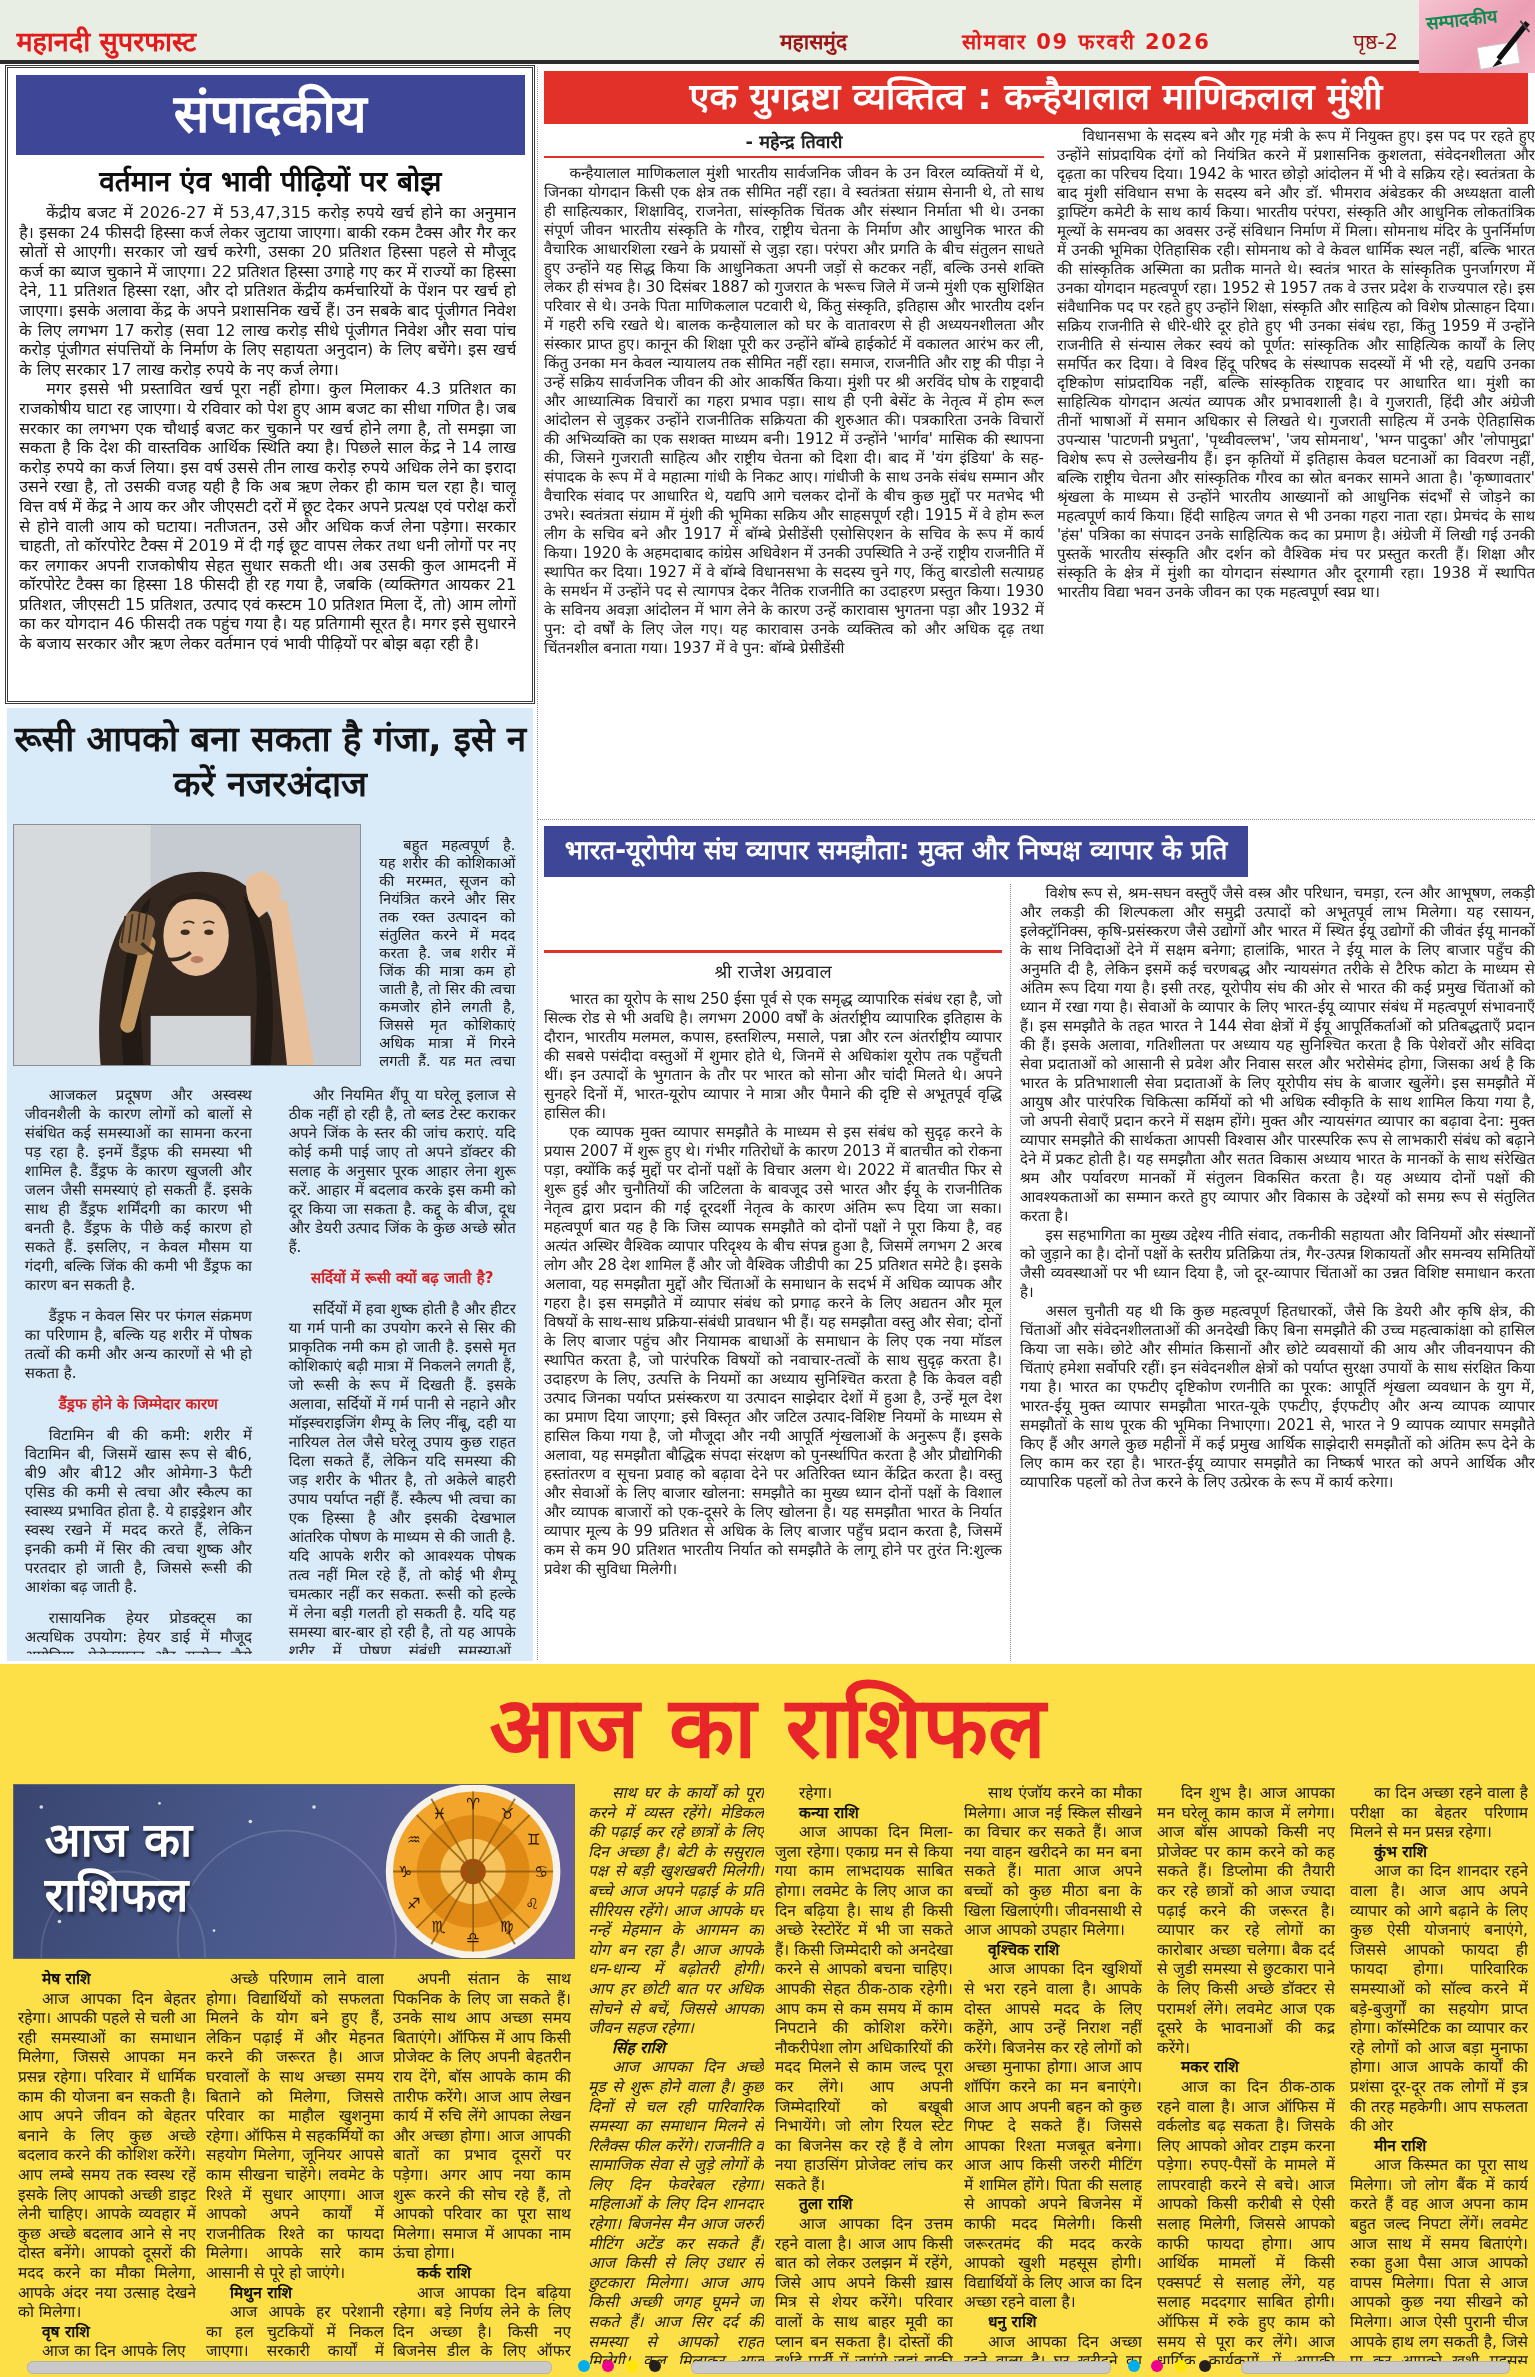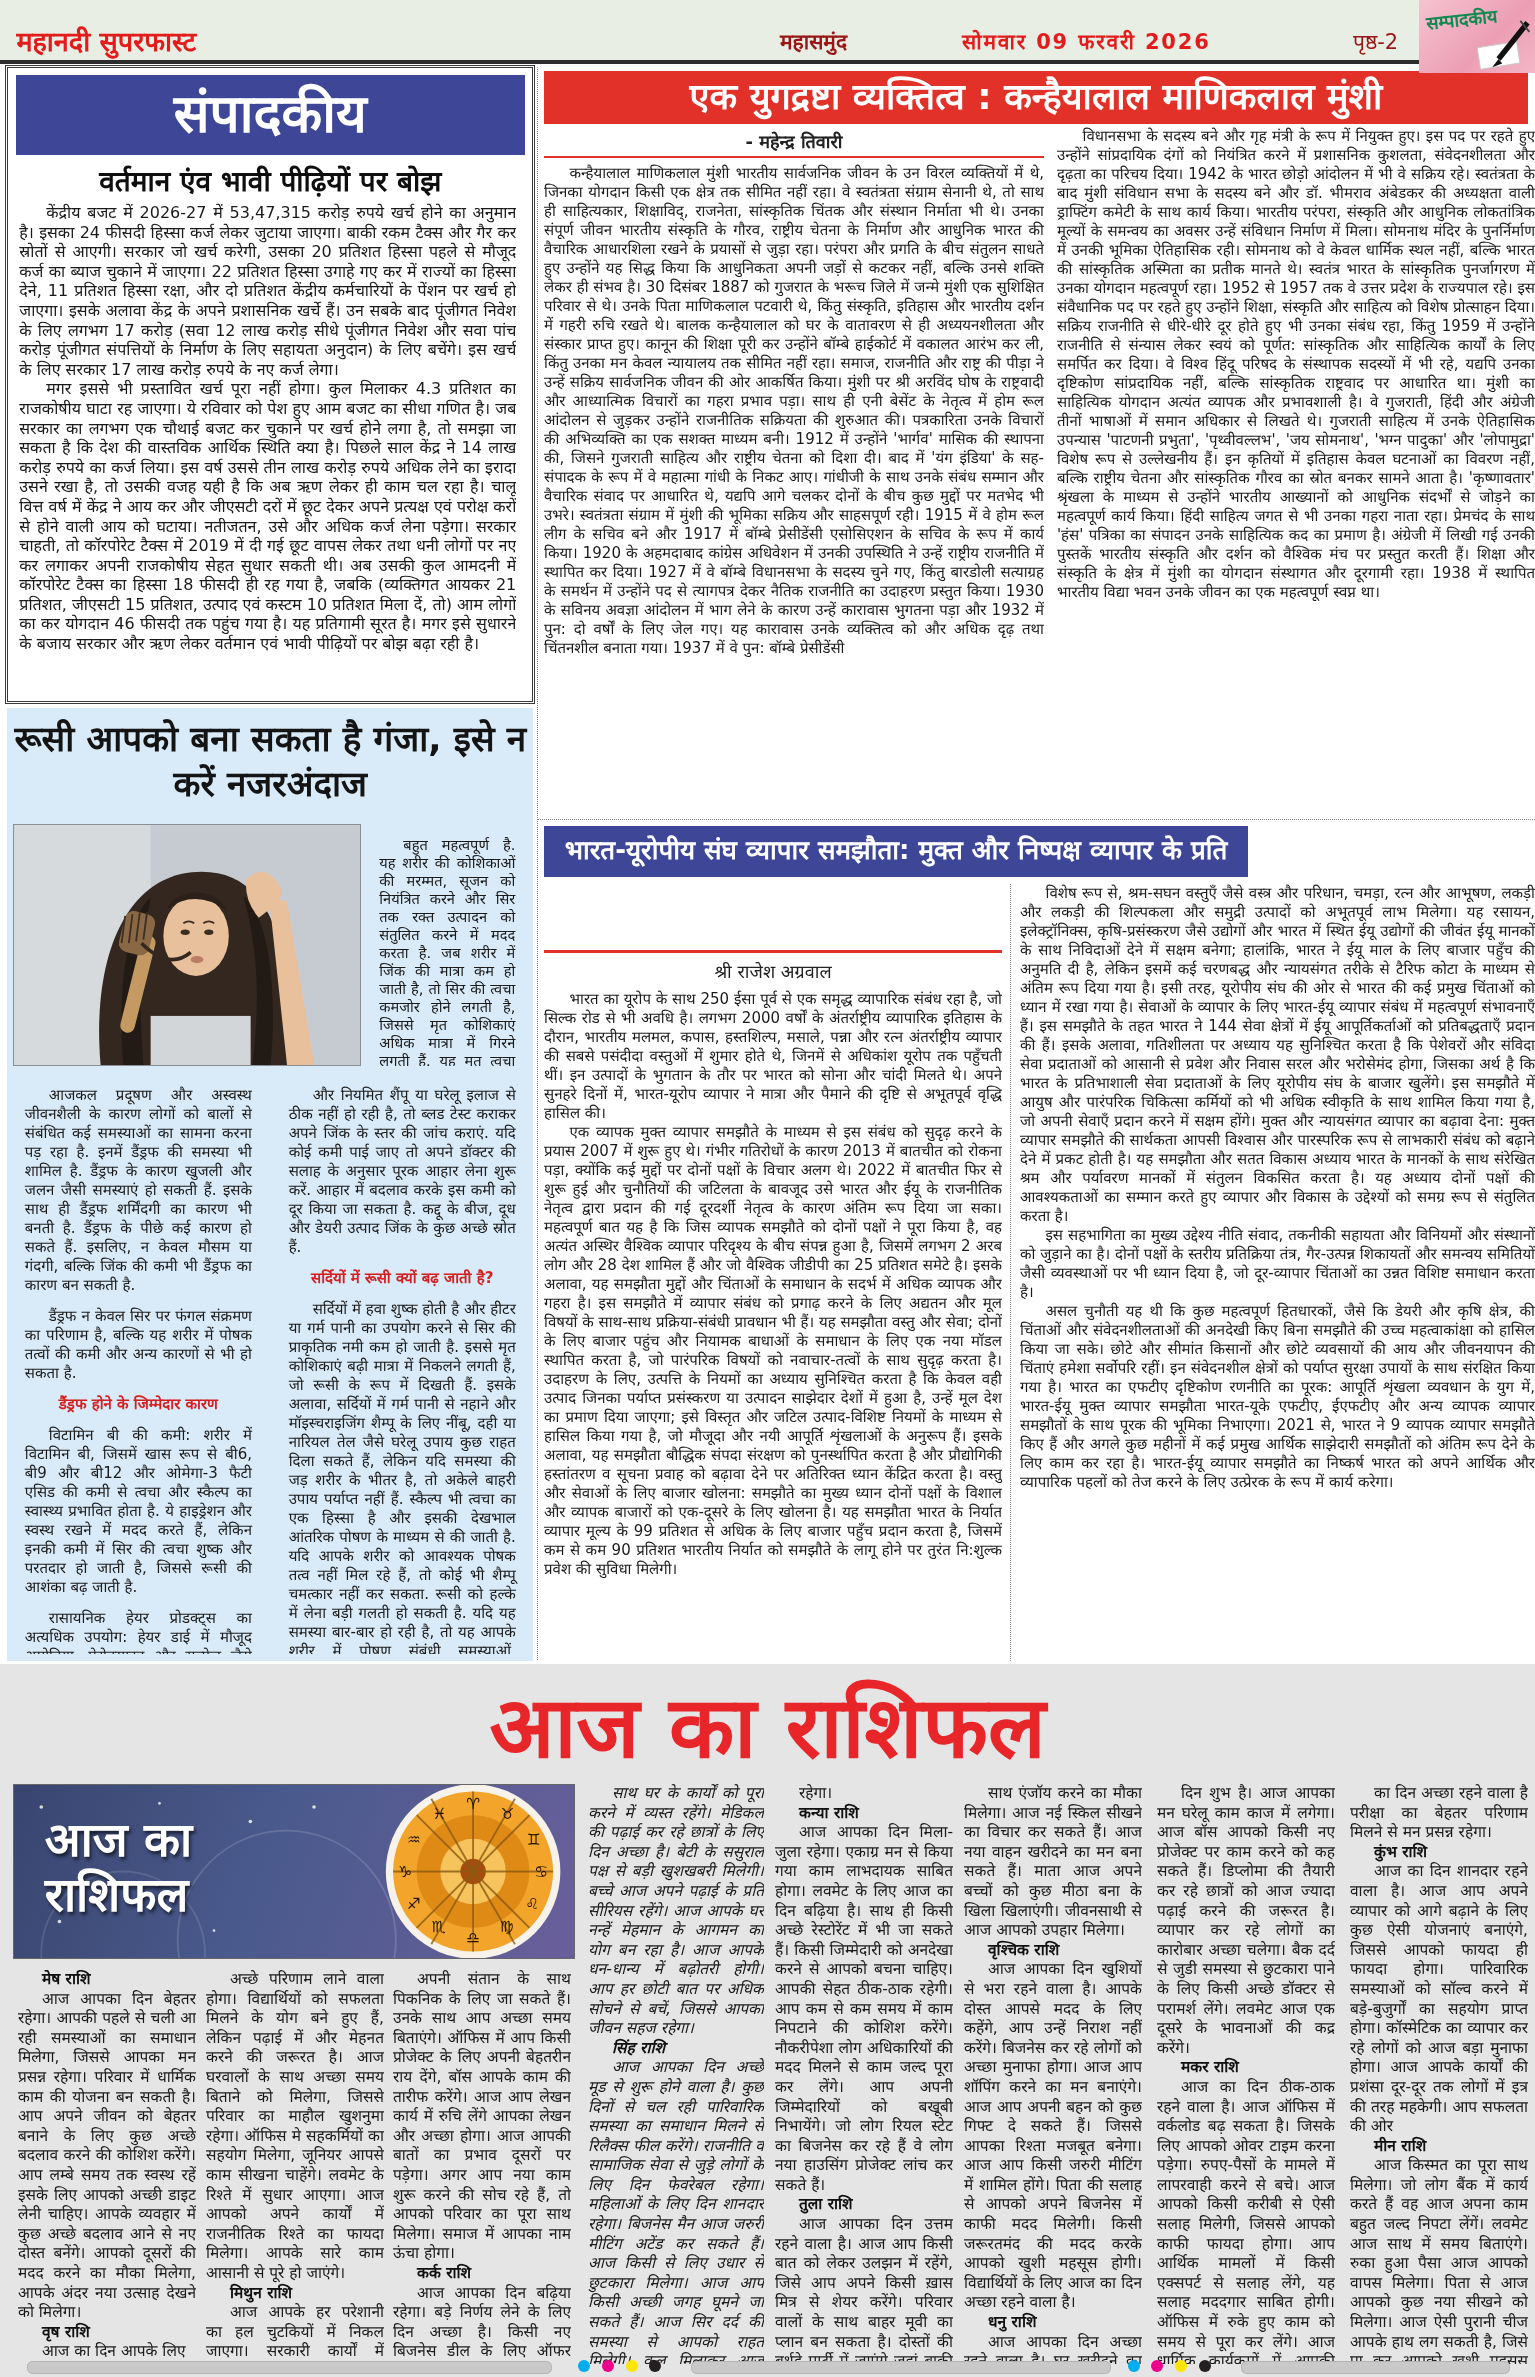--- a/index.html
+++ b/index.html
@@ -55,21 +55,21 @@
   
   #eu-bar{left:544px;top:826px;width:704px;height:51px;background:#3e4797;color:#fff;text-align:center;
       font-size:26px;font-weight:800;line-height:49px;}
   #eu-subhead{left:544px;top:886px;width:458px;text-align:center;font-size:22px;font-weight:800;line-height:1.3;color:#101010;}
   #eu-rule{left:544px;top:950px;width:458px;height:2.7px;background:#e23128;}
   #eu-byline{left:544px;top:959px;width:458px;text-align:center;font-size:18px;font-weight:400;color:#222;}
   #eu-colA{left:544px;top:990px;width:458px;height:671px;}
   #eu-colB{left:1020px;top:884px;width:515px;height:777px;}
 
   
-  #rashifal{left:0;top:1664px;width:1535px;height:713px;background:#e5e5e5;}
+  #rashifal{left:0;top:1664px;width:1535px;height:713px;background:#fde047;}
   #rashifal-title{position:absolute;left:0;right:0;top:1.8px;text-align:center;font-size:85px;font-weight:900;color:#e8262a;}
   #zodiac-banner{position:absolute;left:12.7px;top:120px;width:560px;height:173px;overflow:hidden;
       background:linear-gradient(110deg,#39456f 0%,#4a5a8d 45%,#6a5f9b 100%);border:0.9px solid #666;}
   #zodiac-banner-text{position:absolute;left:31px;top:27px;color:#fff;font-weight:900;font-size:47px;line-height:1.18;text-shadow:1.8px 2.7px 3.6px rgba(0,0,0,.6);}
   .rcol{position:absolute;width:178px;overflow:hidden;font-size:15.5px;line-height:19.6px;text-align:justify;}
   .rcol .seg-p{margin:0;text-indent:24px;}
   .rcol .seg-h{font-weight:800;text-indent:24px;color:#111;}
   #rcol-1{left:18px;top:306px;height:395px;}
   #rcol-2{left:206px;top:306px;height:395px;}
   #rcol-3{left:393px;top:306px;height:395px;}

